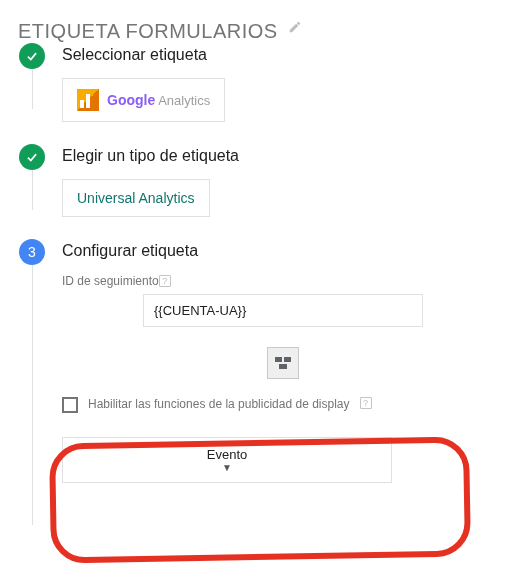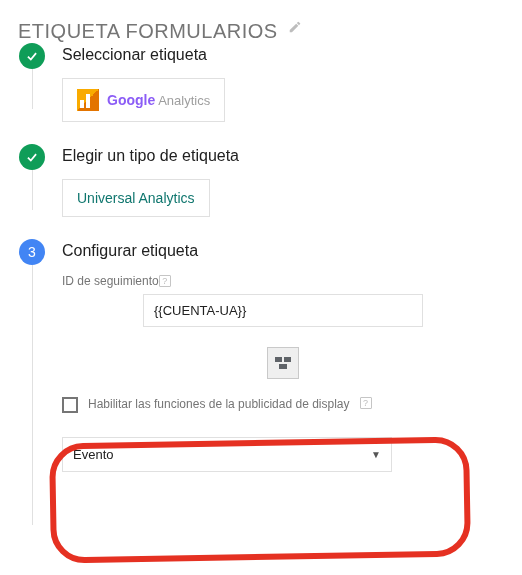--- a/index.html
+++ b/index.html
@@ -162,20 +162,21 @@
     }
     .select {
       border: 1px solid #e0e0e0;
       padding: 9px 10px;
       width: 330px;
       display: flex;
       align-items: center;
       justify-content: space-between;
       font-size: 13px;
       background: #fff;
+      flex-direction: column;
     }
     .chev { font-size: 10px; color: #555; }
     .highlight-ring {
       position: absolute;
       border: 6px solid #e53122;
       border-radius: 34px;
       width: 420px;
       height: 120px;
       left: 50px;
       top: 440px;

